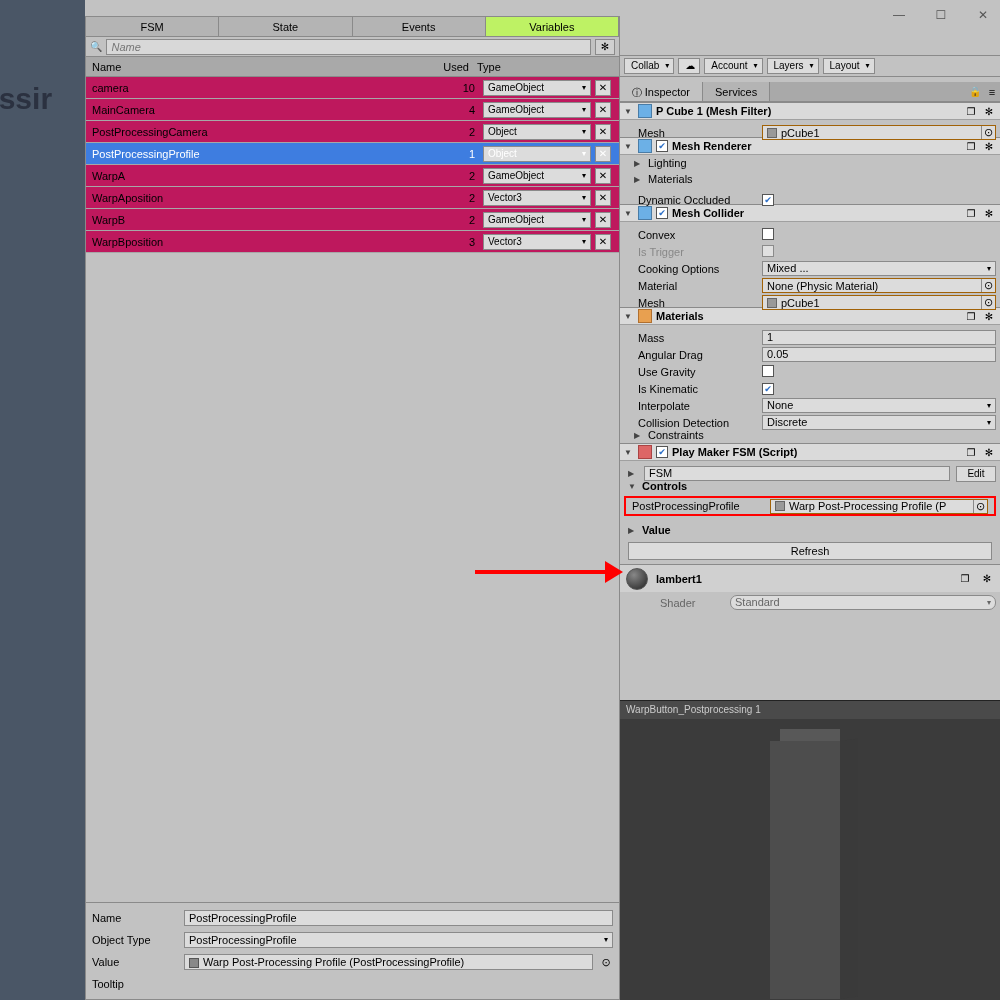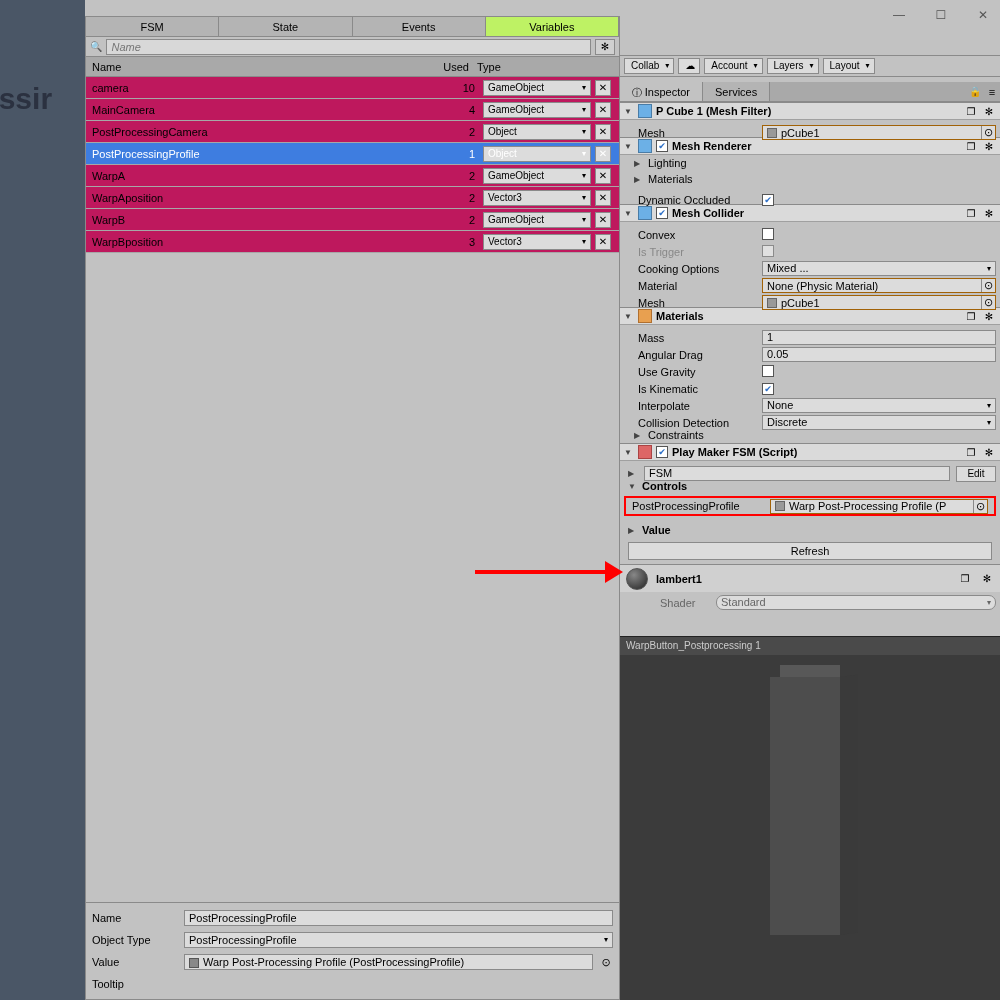--- a/index.html
+++ b/index.html
@@ -78,29 +78,29 @@
 .objfield .txt { flex: 1; overflow: hidden; white-space: nowrap; text-overflow: ellipsis; }
 .objfield .pick { width: 14px; text-align: center; border-left: 1px solid #8a8a8a; cursor: pointer; }
 .sub-foldout { padding-left: 14px; height: 16px; display:flex; align-items:center; gap:4px; cursor:pointer; }
 .controls-row { display: flex; align-items: center; height: 20px; padding: 0 6px; gap: 6px; border: 2px solid #ff0000; margin: 2px 4px; }
 .controls-row .cl { width: 132px; }
 
 .refresh-btn { margin: 4px 8px; height: 18px; background: #dcdcdc; border: 1px solid #8a8a8a; text-align: center; line-height: 16px; cursor: pointer; }
 
 .material-row { display: flex; align-items: center; height: 28px; padding: 4px 6px; gap: 8px; background: #d0d0d0; border-top: 1px solid #8a8a8a; }
 .mat-preview { width: 22px; height: 22px; border-radius: 50%; background: radial-gradient(circle at 35% 30%, #888, #222); border: 1px solid #555; }
-.shader-row { display:flex; align-items:center; height:17px; padding:4px 4px 0 40px; gap:6px; }
+.shader-row { display:flex; align-items:center; height:17px; padding:4px 4px 0 40px; gap:20px; }
 
 
 .arrow { position: absolute; top: 556px; left: 475px; width: 150px; height: 30px; pointer-events: none; }
 .arrow-line { position: absolute; top: 14px; left: 0; width: 140px; height: 4px; background: #ff0000; }
 .arrow-head { position: absolute; top: 5px; left: 130px; width: 0; height: 0; border-left: 18px solid #ff0000; border-top: 11px solid transparent; border-bottom: 11px solid transparent; }
 
 
-.preview { position: absolute; left: 0; bottom: 0; right: 0; height: 364px; background: #383838; border-top: 1px solid #222; }
+.preview { position: absolute; left: 0; bottom: 0; right: 0; height: 300px; background: #383838; border-top: 1px solid #222; }
 .preview-title { height: 18px; background: #4a4a4a; color: #ccc; padding: 0 6px; line-height: 18px; font-size: 10px; }
 .preview-area { position: relative; width: 100%; height: calc(100% - 18px); background: #3b3b3b; }
 .cube-top { position: absolute; left: 160px; top: 10px; width: 60px; height: 16px; background: #585858; }
 .cube-face { position: absolute; left: 150px; top: 22px; width: 70px; height: 258px; background: #4d4d4d; }
 .cube-side { position: absolute; left: 220px; top: 22px; width: 18px; height: 258px; background: #3a3a3a; transform: skewY(-8deg); transform-origin: left top; }
 </style>
 </head>
 <body>
 
 <div class="left-sliver">

